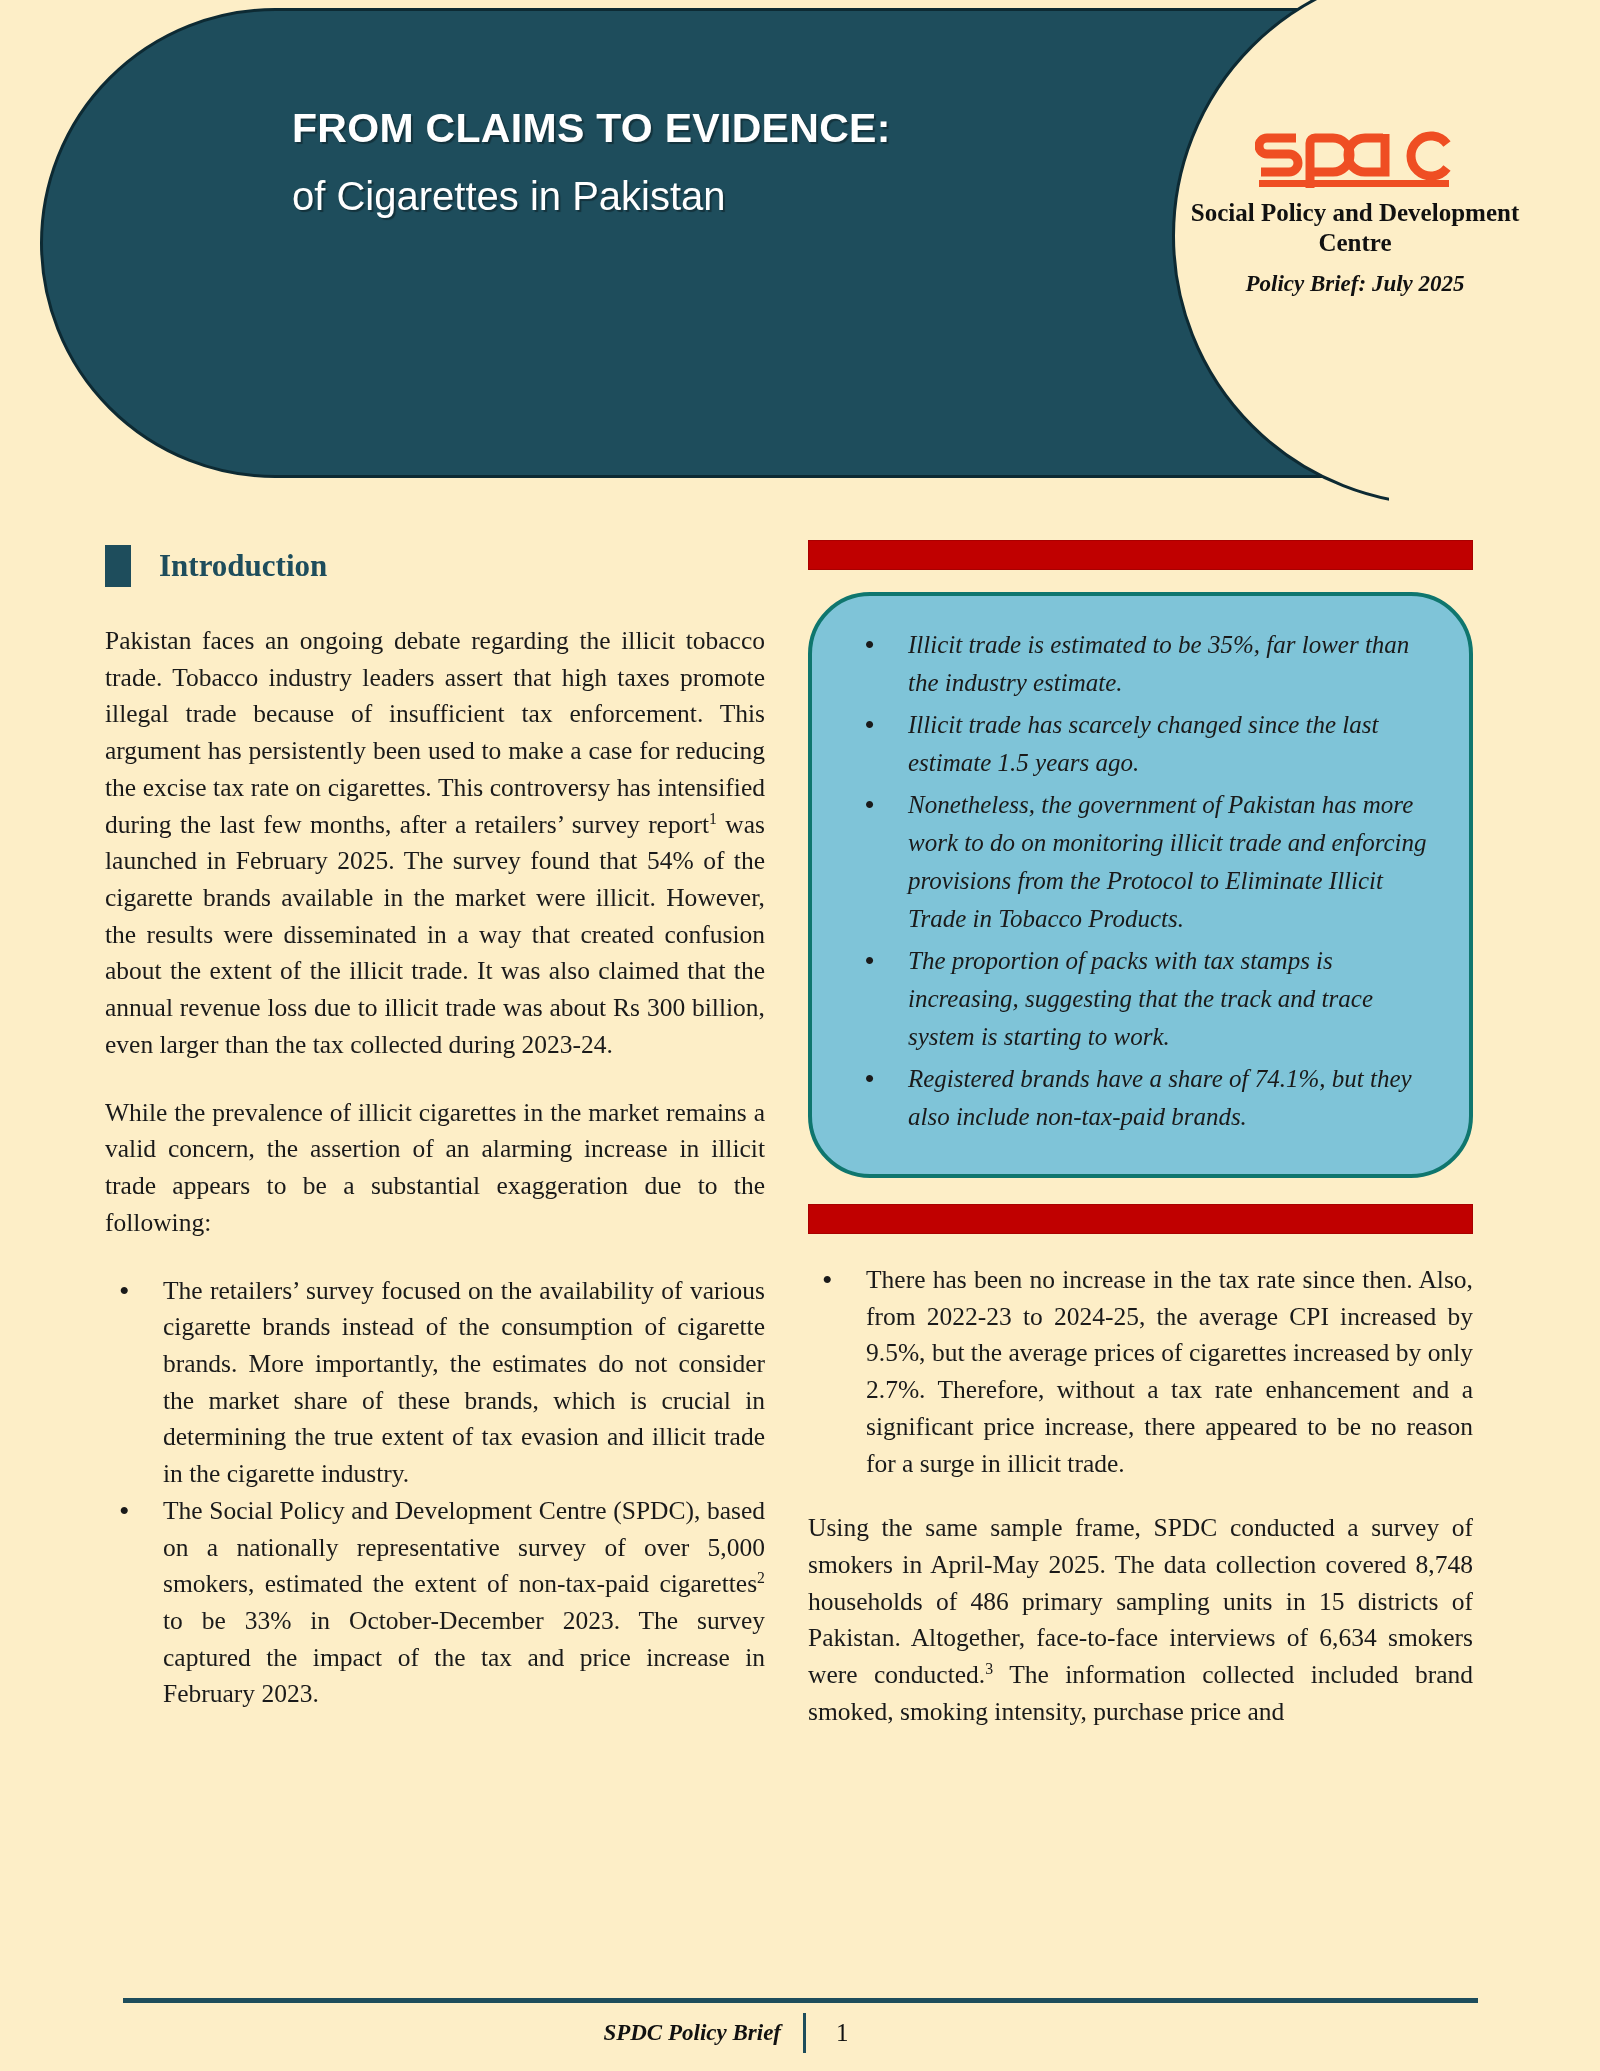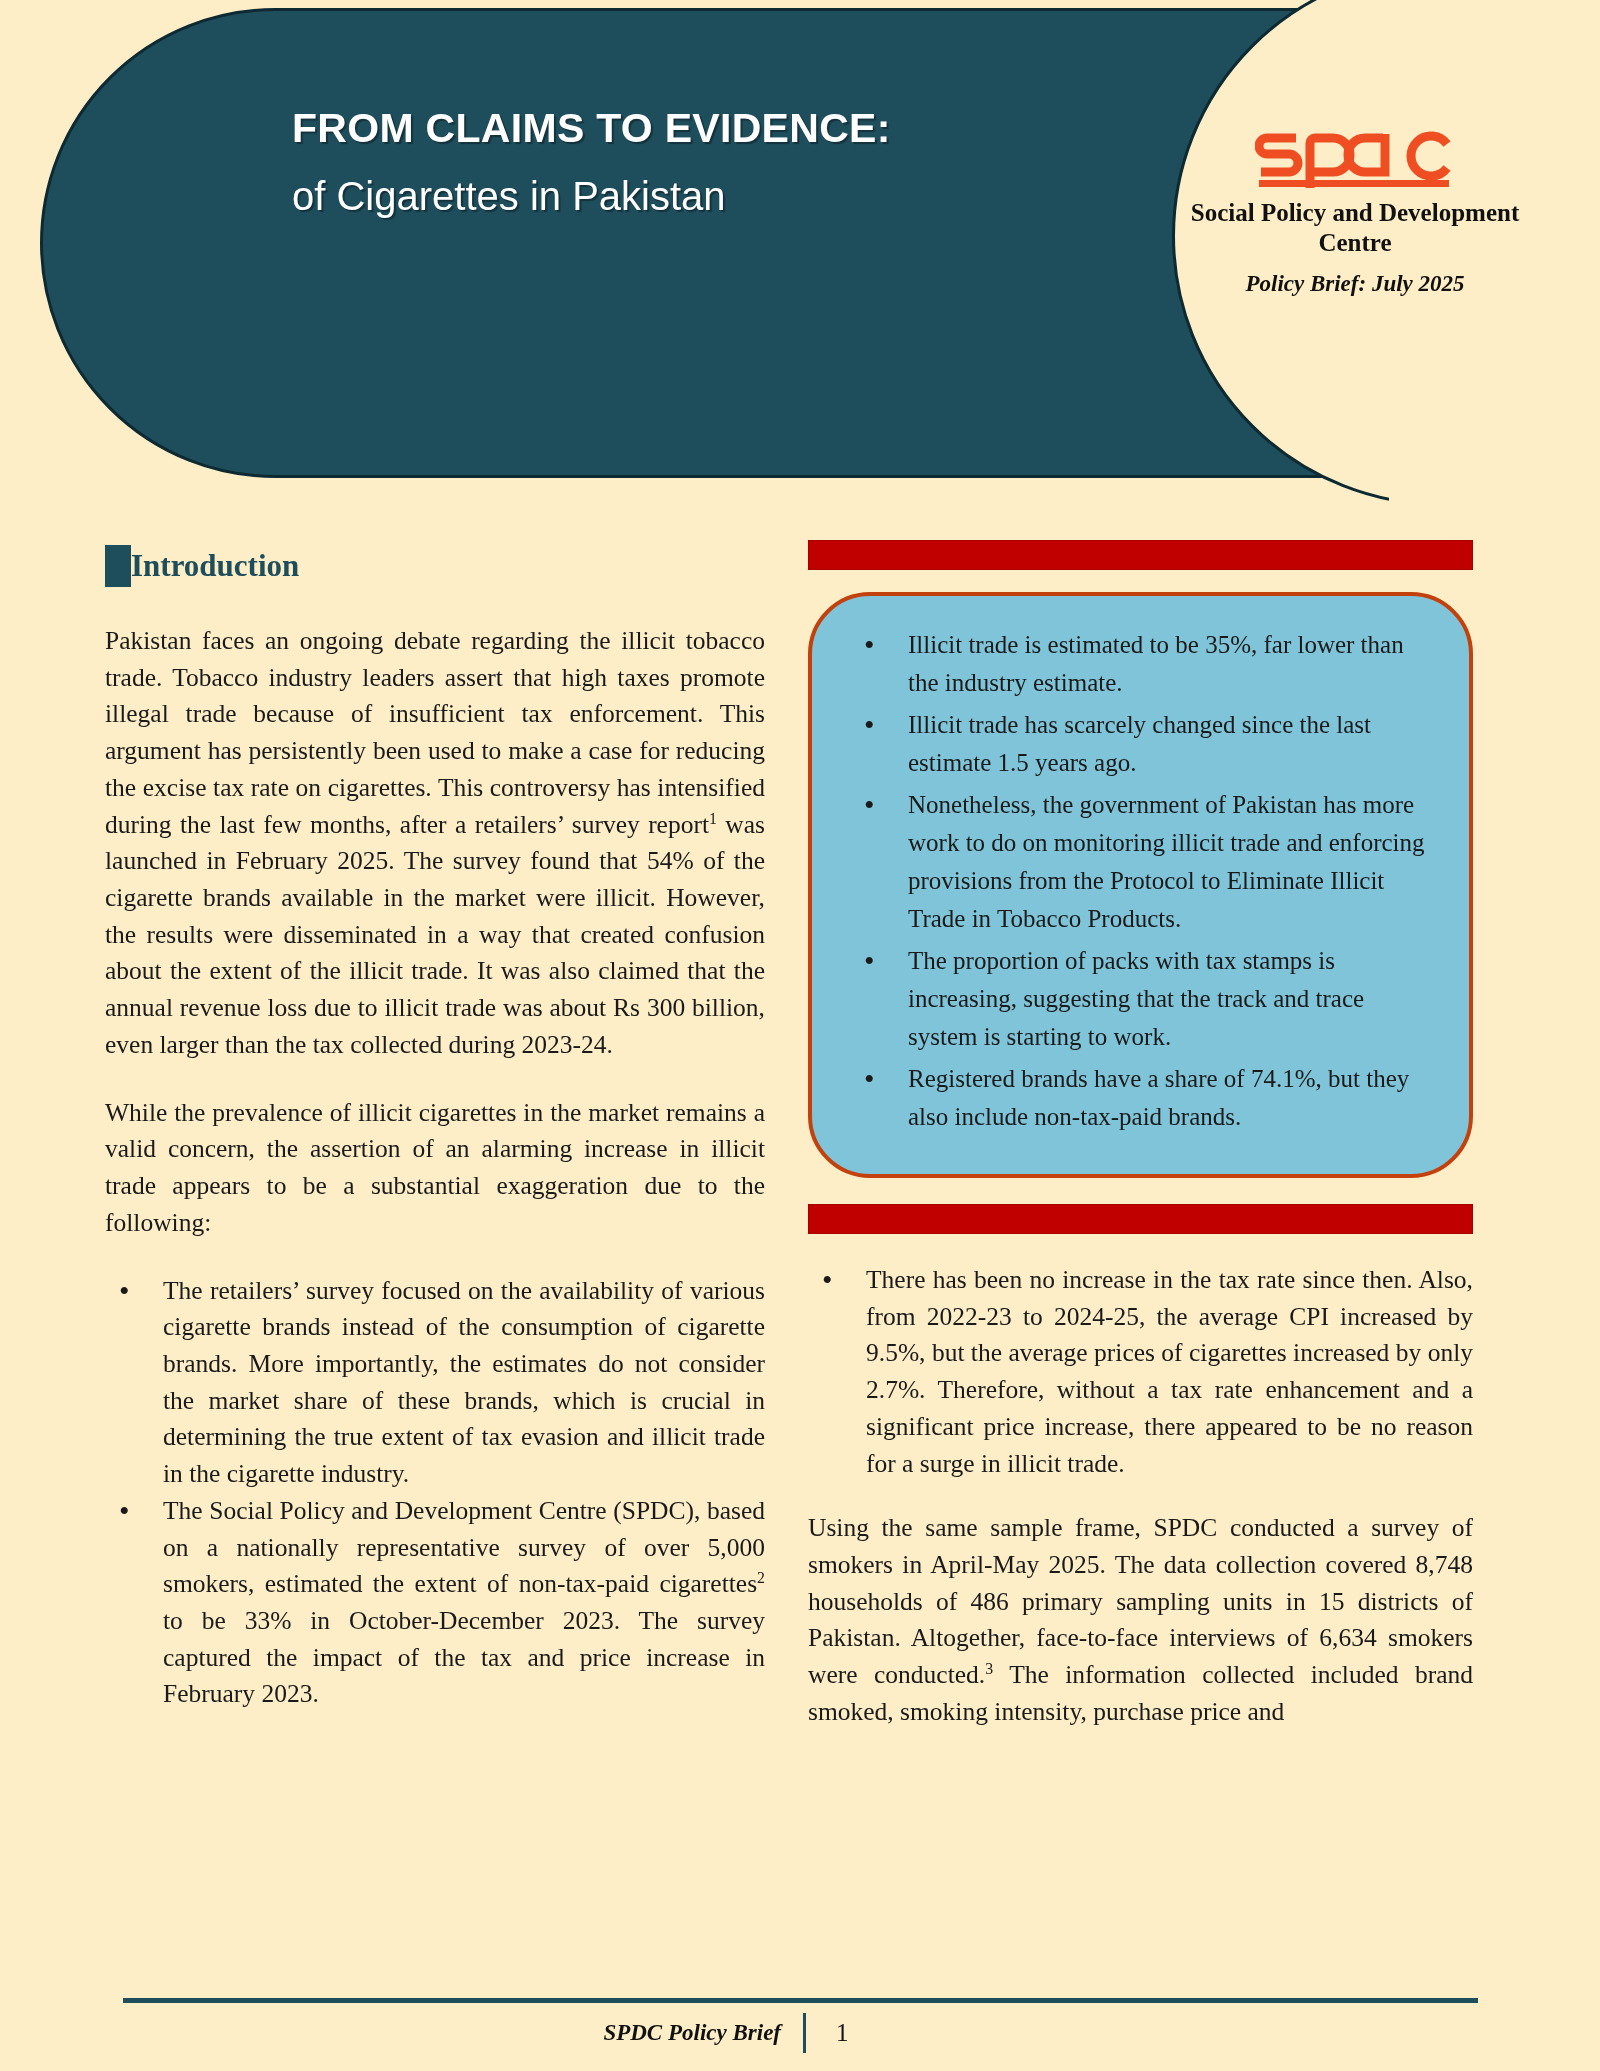--- a/index.html
+++ b/index.html
@@ -103,21 +103,21 @@
   }
   .col-right {
     position: absolute;
     left: 808px; top: 540px;
     width: 665px;
   }
 
   .sec-head {
     display: flex;
     align-items: center;
-    gap: 0;
+    gap: 28px;
     margin: 0 0 36px 0;
   }
   .sec-head-box {
     width: 26px; height: 42px;
     background: #1e4d5c;
     flex: 0 0 auto;
   }
   .sec-head-text {
     font-family: "Liberation Serif", "DejaVu Serif", serif;
     font-weight: bold;
@@ -158,23 +158,24 @@
   
   .red-bar {
     width: 100%;
     height: 30px;
     background: #c00000;
     border: 1px solid #a80000;
   }
   .kp-box {
     margin: 22px 0 0 0;
     background: #7fc4d8;
-    border: 4px solid #c2410c;
+    border: 4px solid #0f766e;
     border-radius: 62px;
     padding: 30px 34px 34px 34px;
+    font-style: italic;
   }
   .kp-box ul {
     list-style: none;
     margin: 0; padding: 0;
   }
   .kp-box li {
     position: relative;
     padding-left: 62px;
     font-size: 25px;
     line-height: 1.52;

